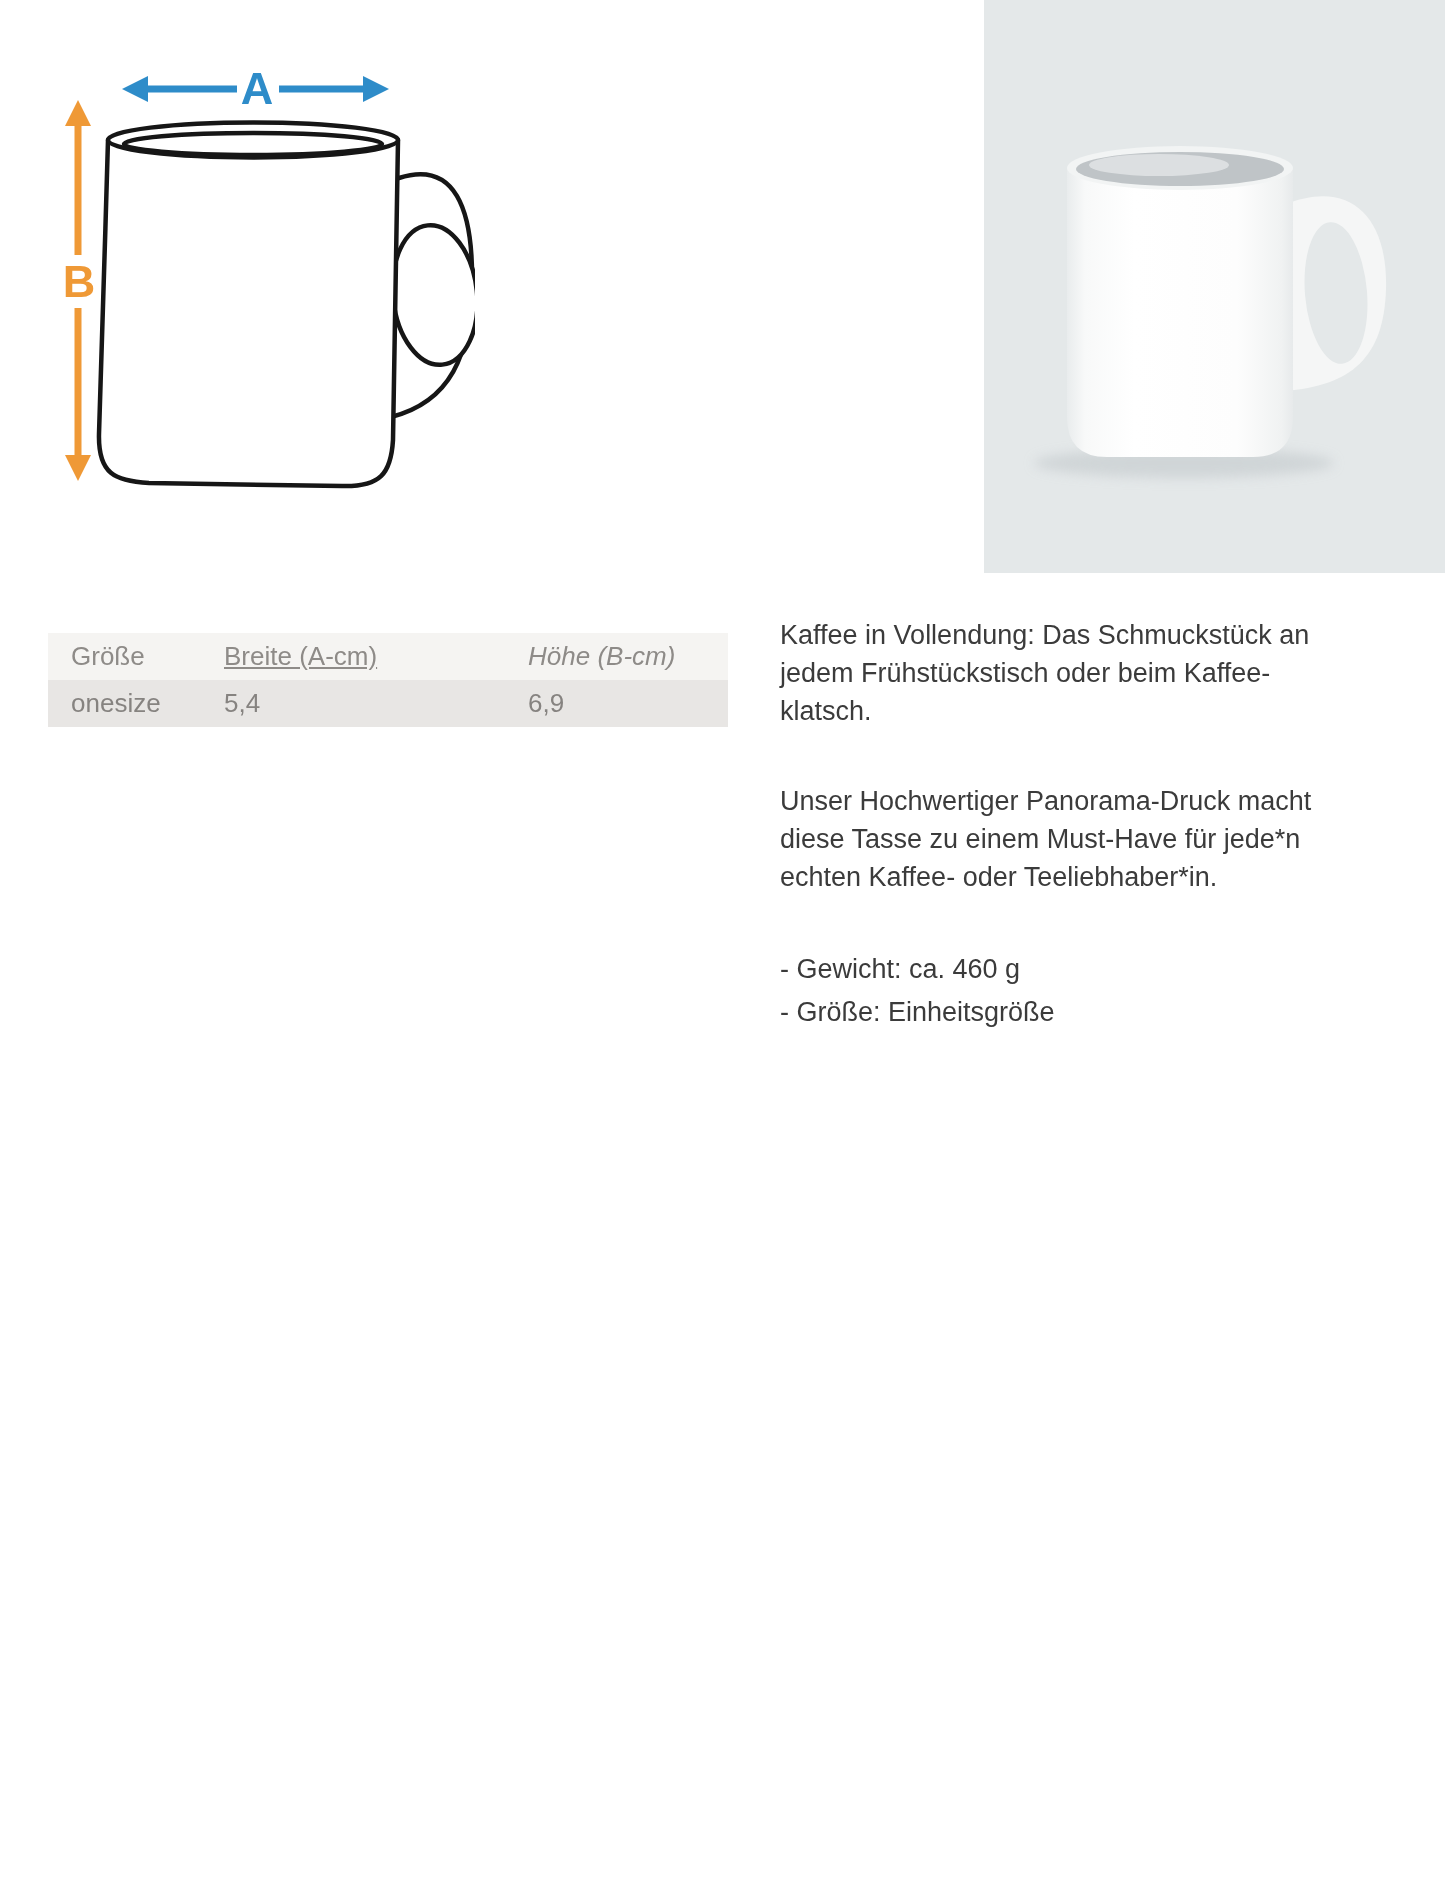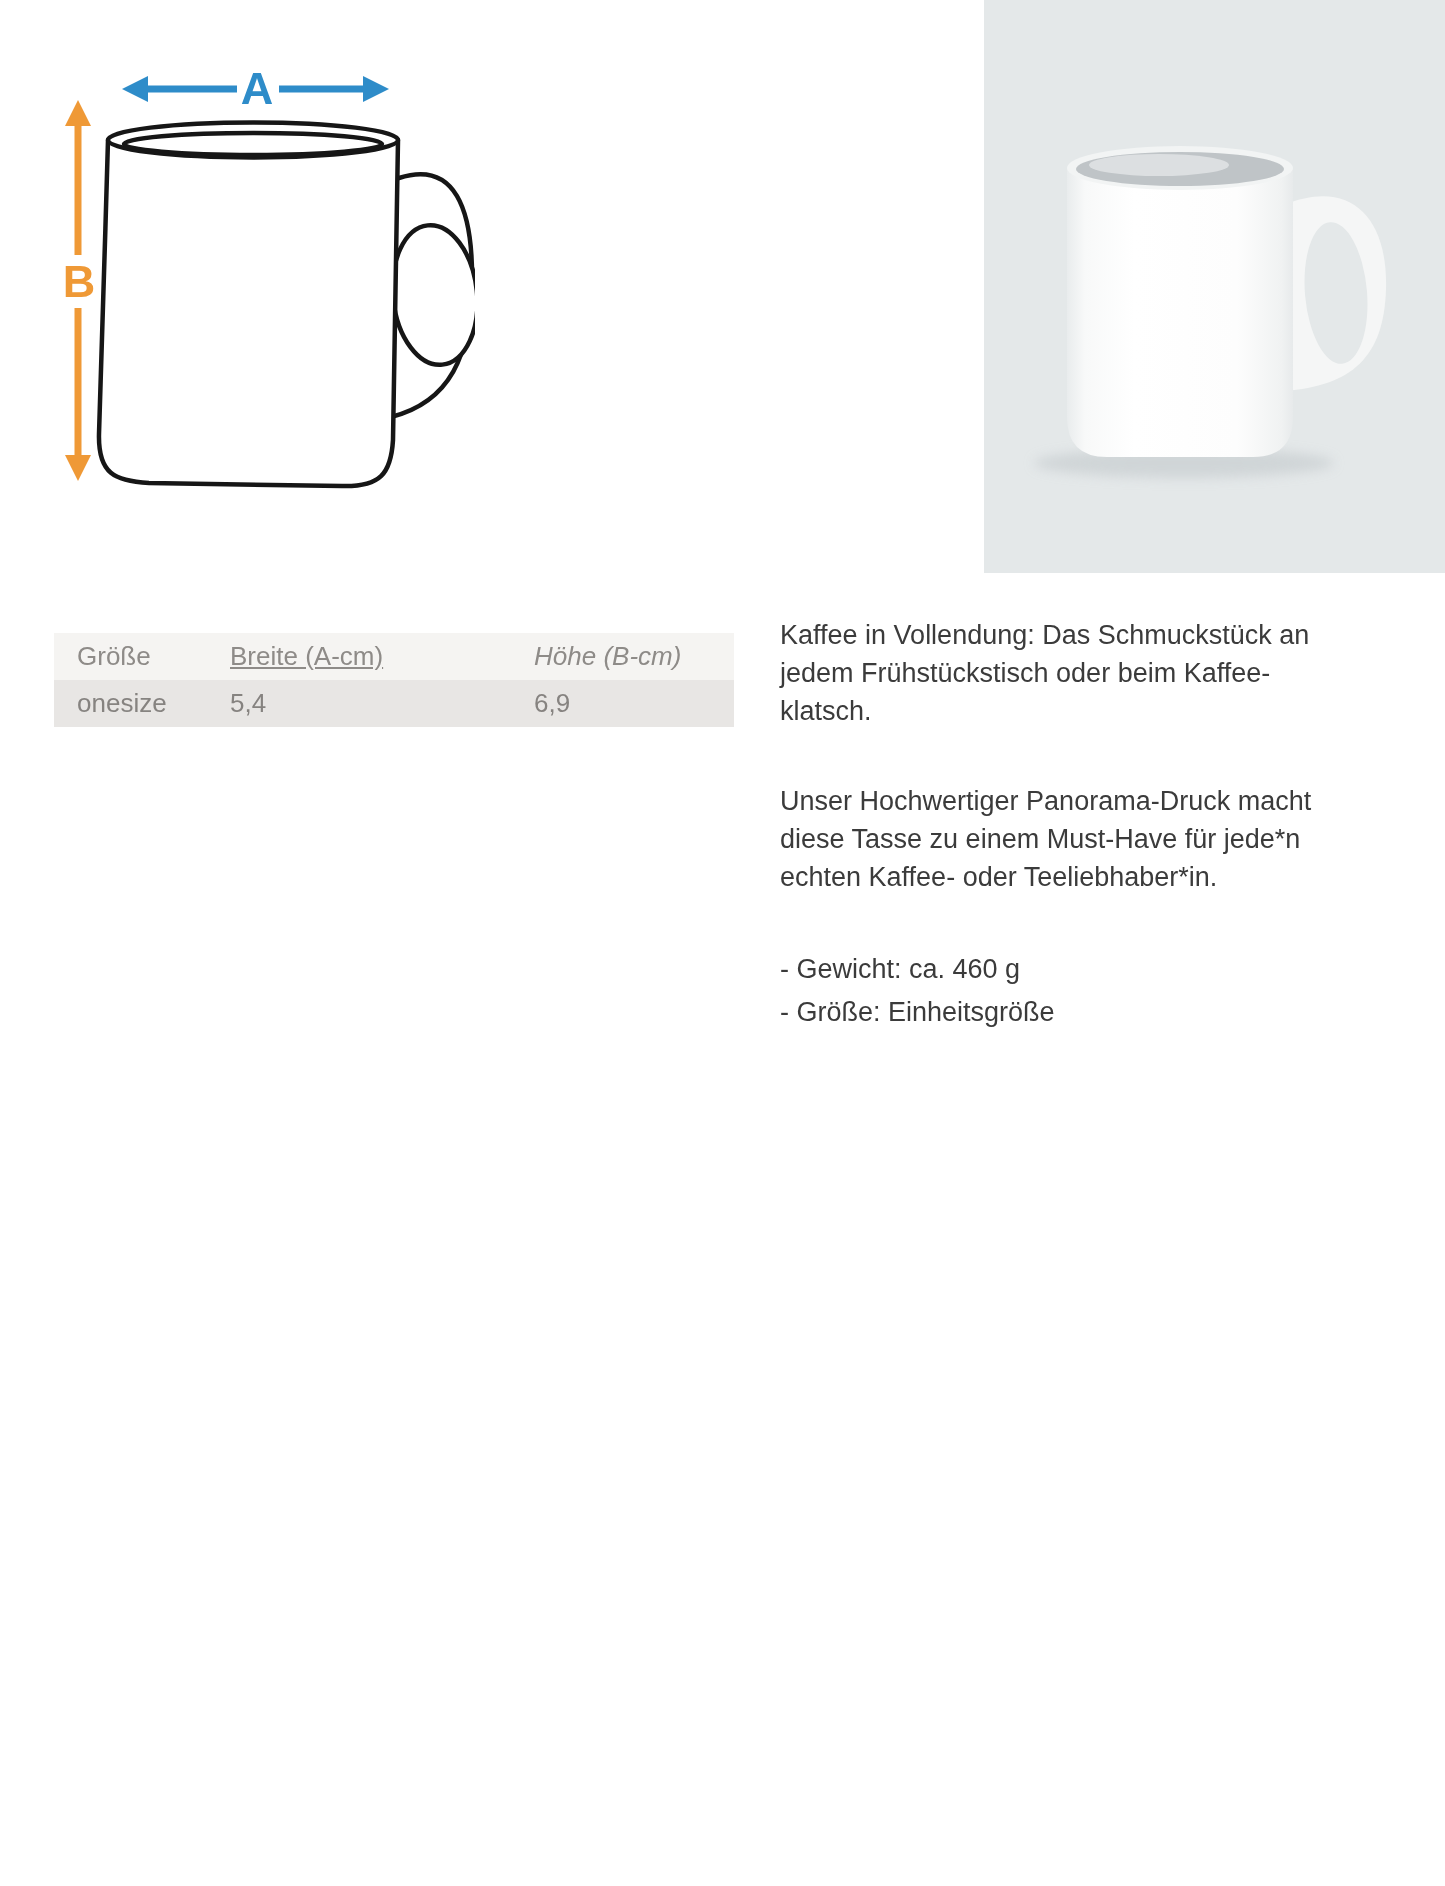--- a/index.html
+++ b/index.html
@@ -24,21 +24,21 @@
   .dim-label{position:absolute;font-weight:700;font-size:45px;line-height:45px;transform:translateX(-50%);}
   .dimA{left:202px;top:22px;color:var(--arrow-blue);}
   .dimB{left:24px;top:215px;color:var(--arrow-orange);}
   .a-part{stroke:var(--arrow-blue);}
   .a-head{fill:var(--arrow-blue);}
   .b-part{stroke:var(--arrow-orange);}
   .b-head{fill:var(--arrow-orange);}
   .sketch{fill:#ffffff;stroke:var(--ink);stroke-width:4.5;stroke-linecap:round;stroke-linejoin:round;}
   .sketch-open{fill:none;stroke:var(--ink);stroke-width:4.5;stroke-linecap:round;}
   .photo{position:absolute;left:984px;top:0;width:461px;height:573px;background:var(--photo-bg);}
-  .sizes{position:absolute;left:54px;top:633px;width:680px;border-collapse:collapse;table-layout:fixed;font-size:26px;}
+  .sizes{position:absolute;left:48px;top:633px;width:680px;border-collapse:collapse;table-layout:fixed;font-size:26px;}
   .sizes th,.sizes td{height:47px;padding:0 0 0 23px;text-align:left;vertical-align:middle;font-weight:400;}
   .sizes th{background:var(--tbl-head-bg);color:var(--tbl-head-text);}
   .sizes td{background:var(--tbl-row-bg);color:var(--tbl-cell-text);}
   .col1{width:153px;} .col2{width:304px;text-decoration:underline;} .col3{width:223px;font-style:italic;}
   .desc{position:absolute;left:780px;top:616px;width:560px;color:var(--body-text);font-size:27px;line-height:38px;}
   .desc p{margin:0 0 52px 0;}
   .desc ul{margin:0;padding:0;list-style:none;line-height:43px;}
 </style>
 </head>
 <body>

